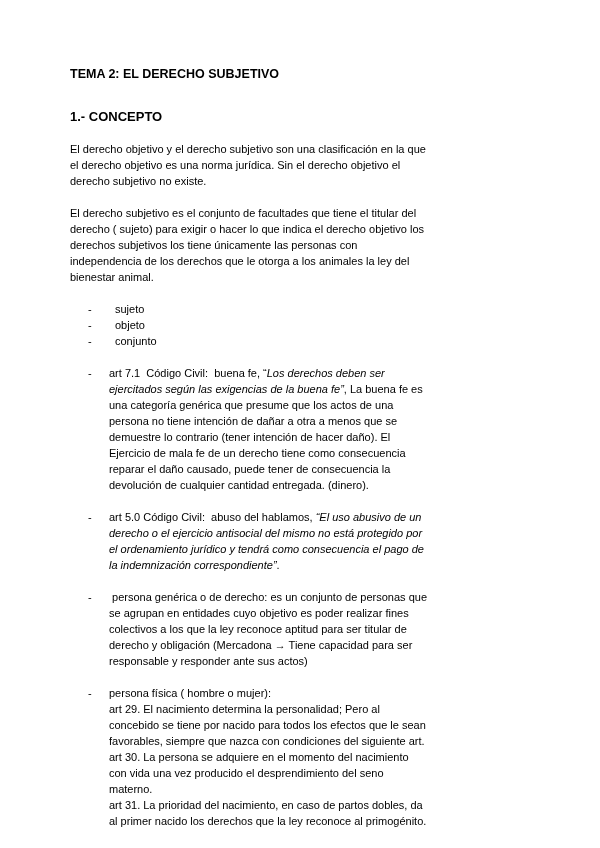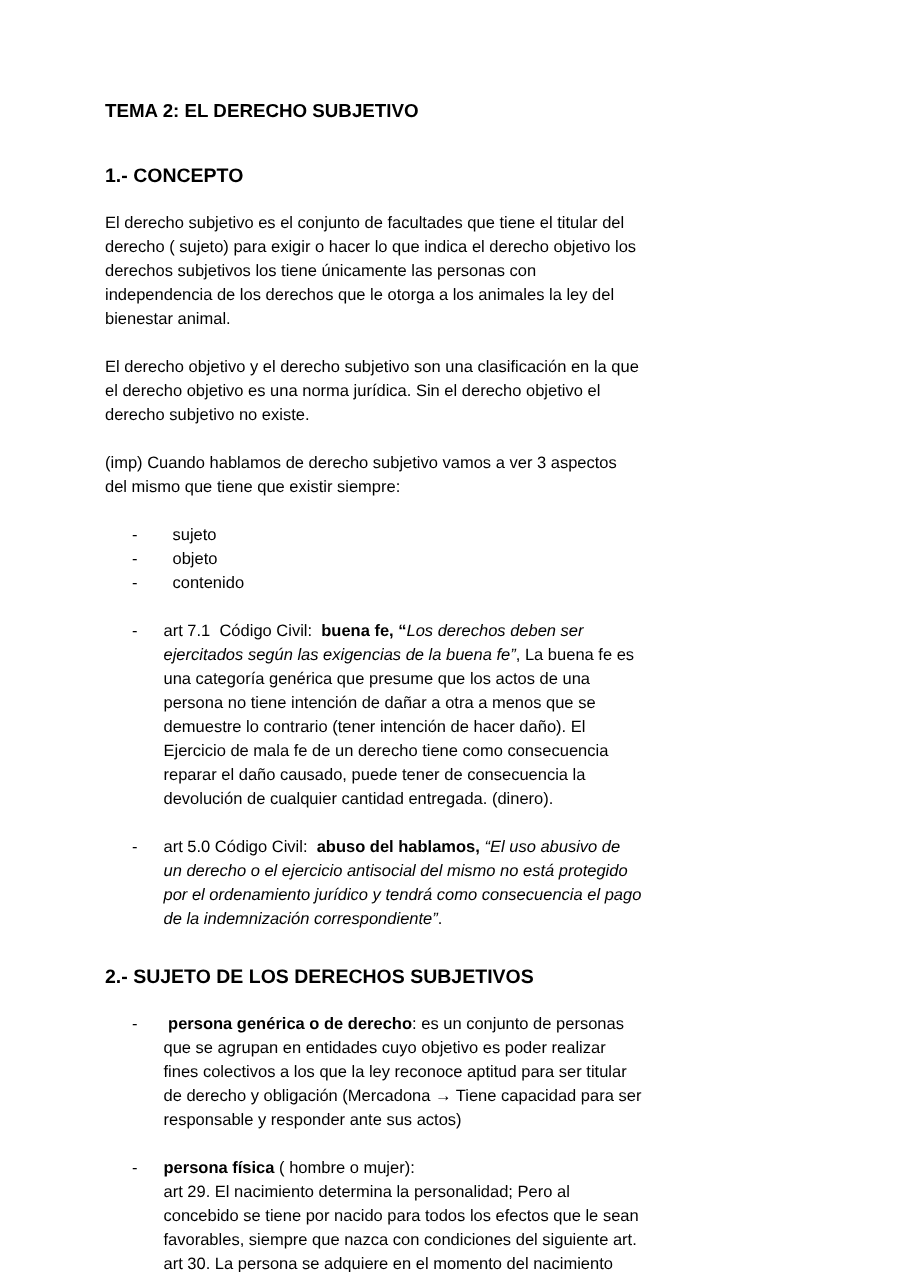--- a/index.html
+++ b/index.html
@@ -49,58 +49,56 @@
     flex: none;
     width: 21px;
   }
   .list.wide-marker .li-marker {
     width: 27px;
   }
   .li-content {
     flex: 1;
     white-space: pre-wrap;
   }
-  .run-b { font-weight: bold; }
+  .run-b { font-weight: normal; }
   .run-i { font-style: italic; }
 </style>
 </head>
 <body>
 
 <div class="page">
   <div class="doc">
       <h1 class="doc-title">TEMA 2: EL DERECHO SUBJETIVO</h1>
       <h2 class="section-heading">1.- CONCEPTO</h2>
+      <p class="paragraph"><span>El derecho objetivo y el derecho subjetivo son una clasificación en la que el derecho objetivo es una norma jurídica. Sin el derecho objetivo el derecho subjetivo no existe.</span></p>
       <p class="paragraph"><span>El derecho subjetivo es el conjunto de facultades que tiene el titular del derecho ( sujeto) para exigir o hacer lo que indica el derecho objetivo los derechos subjetivos los tiene únicamente las personas con independencia de los derechos que le otorga a los animales la ley del bienestar animal.</span></p>
-      <p class="paragraph"><span>El derecho objetivo y el derecho subjetivo son una clasificación en la que el derecho objetivo es una norma jurídica. Sin el derecho objetivo el derecho subjetivo no existe.</span></p>
-      <p class="paragraph"><span>(imp) Cuando hablamos de derecho subjetivo vamos a ver 3 aspectos del mismo que tiene que existir siempre:</span></p>
       <div class="list wide-marker">
         <div class="list-item">
           <div class="li-marker">-</div>
           <div class="li-content"><span>sujeto</span></div>
         </div>
         <div class="list-item">
           <div class="li-marker">-</div>
           <div class="li-content"><span>objeto</span></div>
         </div>
         <div class="list-item">
           <div class="li-marker">-</div>
-          <div class="li-content"><span>contenido</span></div>
+          <div class="li-content"><span>conjunto</span></div>
         </div>
       </div>
       <div class="list gapped">
         <div class="list-item">
           <div class="li-marker">-</div>
           <div class="li-content"><span>art 7.1  Código Civil:  </span><span class="run-b">buena fe, “</span><span class="run-i">Los derechos deben ser ejercitados según las exigencias de la buena fe”</span><span>, La buena fe es una categoría genérica que presume que los actos de una persona no tiene intención de dañar a otra a menos que se demuestre lo contrario (tener intención de hacer daño). El Ejercicio de mala fe de un derecho tiene como consecuencia reparar el daño causado, puede tener de consecuencia la devolución de cualquier cantidad entregada. (dinero).</span></div>
         </div>
         <div class="list-item">
           <div class="li-marker">-</div>
           <div class="li-content"><span>art 5.0 Código Civil:  </span><span class="run-b">abuso del hablamos,</span><span> </span><span class="run-i">“El uso abusivo de un derecho o el ejercicio antisocial del mismo no está protegido por el ordenamiento jurídico y tendrá como consecuencia el pago de la indemnización correspondiente”</span><span>.</span></div>
         </div>
       </div>
-      <h2 class="section-heading">2.- SUJETO DE LOS DERECHOS SUBJETIVOS</h2>
       <div class="list gapped">
         <div class="list-item">
           <div class="li-marker">-</div>
           <div class="li-content"><span> </span><span class="run-b">persona genérica o de derecho</span><span>: es un conjunto de personas que se agrupan en entidades cuyo objetivo es poder realizar fines colectivos a los que la ley reconoce aptitud para ser titular de derecho y obligación (Mercadona → Tiene capacidad para ser responsable y responder ante sus actos)</span></div>
         </div>
         <div class="list-item">
           <div class="li-marker">-</div>
           <div class="li-content"><span class="run-b">persona física</span><span> ( hombre o mujer):</span><br><span>art 29. El nacimiento determina la personalidad; Pero al concebido se tiene por nacido para todos los efectos que le sean favorables, siempre que nazca con condiciones del siguiente art.</span><br><span>art 30. La persona se adquiere en el momento del nacimiento con vida una vez producido el desprendimiento del seno materno.</span><br><span>art 31. La prioridad del nacimiento, en caso de partos dobles, da al primer nacido los derechos que la ley reconoce al primogénito.</span><br></div>
         </div>
       </div>

